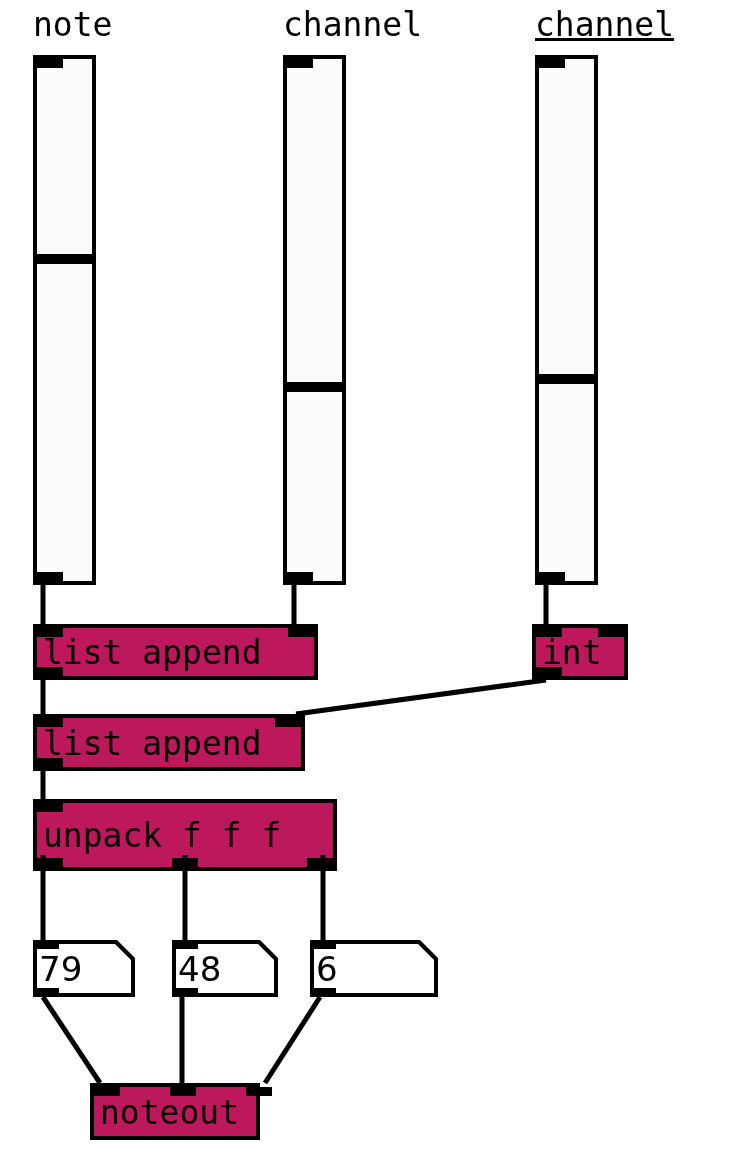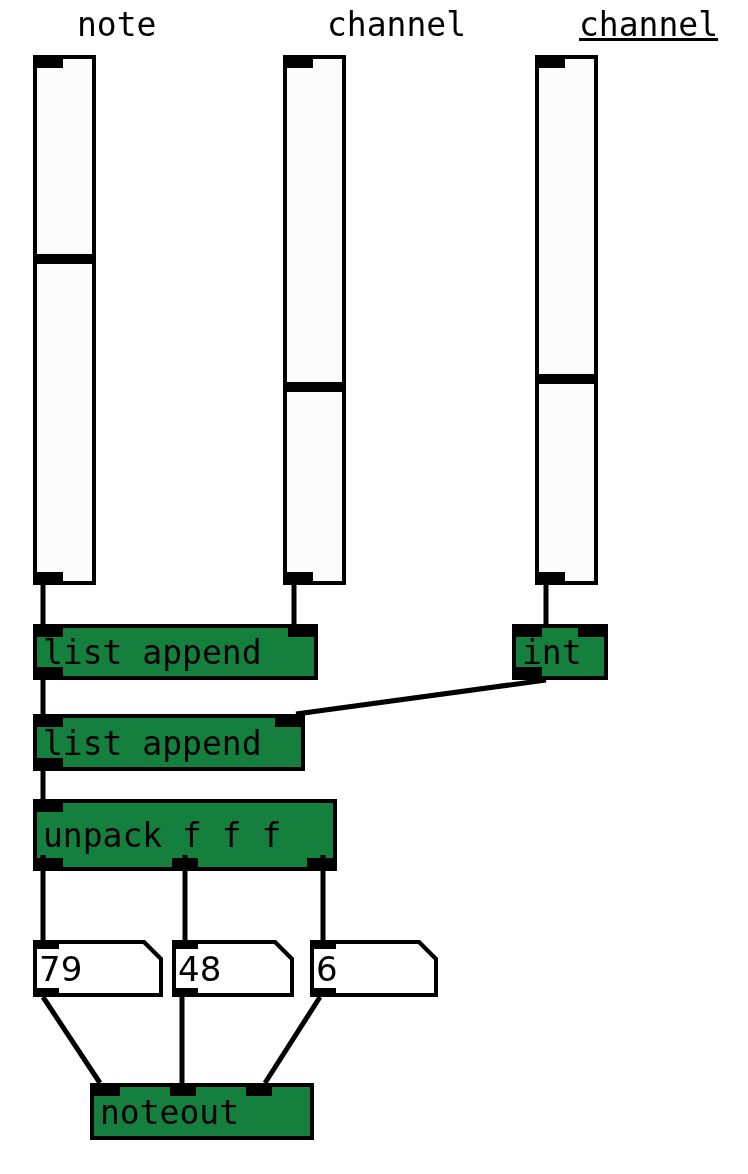--- a/index.html
+++ b/index.html
@@ -20,42 +20,41 @@
 
   
   .comment {
     position: absolute;
     font-family: "DejaVu Sans Mono", monospace;
     font-size: 33px;
     line-height: 1;
     color: #000000;
     white-space: pre;
     letter-spacing: 0px;
-    margin-left: 44px;
   }
 
   
   .vslider {
     position: absolute;
     background: #fbfbfb;
     border: 4px solid #000000;
     box-sizing: border-box;
   }
   .vslider .knob {
     position: absolute;
     left: 0;
     width: 100%;
     height: 10px;
     background: #000000;
   }
 
   
   .objbox {
     position: absolute;
-    background: #15803d;
+    background: #be185d;
     border: 4px solid #000000;
     box-sizing: border-box;
     padding-left: 21px;
   }
   .objbox .label {
     position: absolute;
     left: 6px;
     top: 50%;
     transform: translateY(-50%);
     font-family: "DejaVu Sans Mono", monospace;
@@ -157,55 +156,55 @@
         <div class="xlet" style="left: 0px; width: 26px; height: 9px; bottom: 0px;"></div>
       </div>
     </div>
   <div id="objects-layer">
       <div class="objbox" style="left: 33px; top: 624px; width: 285px; height: 56px;">
         <div class="label">list append</div>
         <div class="xlet" style="left: 0px; width: 26px; height: 9px; top: 0px;"></div>
         <div class="xlet" style="left: 251px; width: 26px; height: 9px; top: 0px;"></div>
         <div class="xlet" style="left: 0px; width: 26px; height: 9px; bottom: 0px;"></div>
       </div>
-      <div class="objbox" style="left: 512px; top: 624px; width: 96px; height: 56px;">
+      <div class="objbox" style="left: 532px; top: 624px; width: 96px; height: 56px;">
         <div class="label">int</div>
         <div class="xlet" style="left: 0px; width: 26px; height: 9px; top: 0px;"></div>
         <div class="xlet" style="left: 62px; width: 26px; height: 9px; top: 0px;"></div>
         <div class="xlet" style="left: 0px; width: 26px; height: 9px; bottom: 0px;"></div>
       </div>
       <div class="objbox" style="left: 33px; top: 714px; width: 272px; height: 57px;">
         <div class="label">list append</div>
         <div class="xlet" style="left: 0px; width: 26px; height: 9px; top: 0px;"></div>
         <div class="xlet" style="left: 238px; width: 26px; height: 9px; top: 0px;"></div>
         <div class="xlet" style="left: 0px; width: 26px; height: 9px; bottom: 0px;"></div>
       </div>
       <div class="objbox" style="left: 33px; top: 799px; width: 304px; height: 72px;">
         <div class="label">unpack f f f</div>
         <div class="xlet" style="left: 0px; width: 26px; height: 9px; top: 0px;"></div>
         <div class="xlet" style="left: 0px; width: 26px; height: 9px; bottom: 0px;"></div>
         <div class="xlet" style="left: 135px; width: 26px; height: 9px; bottom: 0px;"></div>
         <div class="xlet" style="left: 270px; width: 26px; height: 9px; bottom: 0px;"></div>
       </div>
-      <div class="objbox" style="left: 90px; top: 1083px; width: 224px; height: 57px;">
+      <div class="objbox" style="left: 90px; top: 1083px; width: 170px; height: 57px;">
         <div class="label">noteout</div>
         <div class="xlet" style="left: 0px; width: 26px; height: 9px; top: 0px;"></div>
         <div class="xlet" style="left: 76px; width: 26px; height: 9px; top: 0px;"></div>
         <div class="xlet" style="left: 152px; width: 26px; height: 9px; top: 0px;"></div>
       </div>
     </div>
   <div id="numbers-layer">
-      <div class="numbox" style="left: 33px; top: 940px; width: 130px; height: 57px;">
+      <div class="numbox" style="left: 33px; top: 940px; width: 102px; height: 57px;">
         <div class="shape"></div>
         <div class="inner"></div>
         <div class="label">79</div>
         <div class="xlet" style="left: 0px; width: 26px; height: 9px; top: 0px;"></div>
         <div class="xlet" style="left: 0px; width: 26px; height: 9px; bottom: 0px;"></div>
       </div>
-      <div class="numbox" style="left: 172px; top: 940px; width: 122px; height: 57px;">
+      <div class="numbox" style="left: 172px; top: 940px; width: 106px; height: 57px;">
         <div class="shape"></div>
         <div class="inner"></div>
         <div class="label">48</div>
         <div class="xlet" style="left: 0px; width: 26px; height: 9px; top: 0px;"></div>
         <div class="xlet" style="left: 0px; width: 26px; height: 9px; bottom: 0px;"></div>
       </div>
       <div class="numbox" style="left: 310px; top: 940px; width: 128px; height: 57px;">
         <div class="shape"></div>
         <div class="inner"></div>
         <div class="label">6</div>

